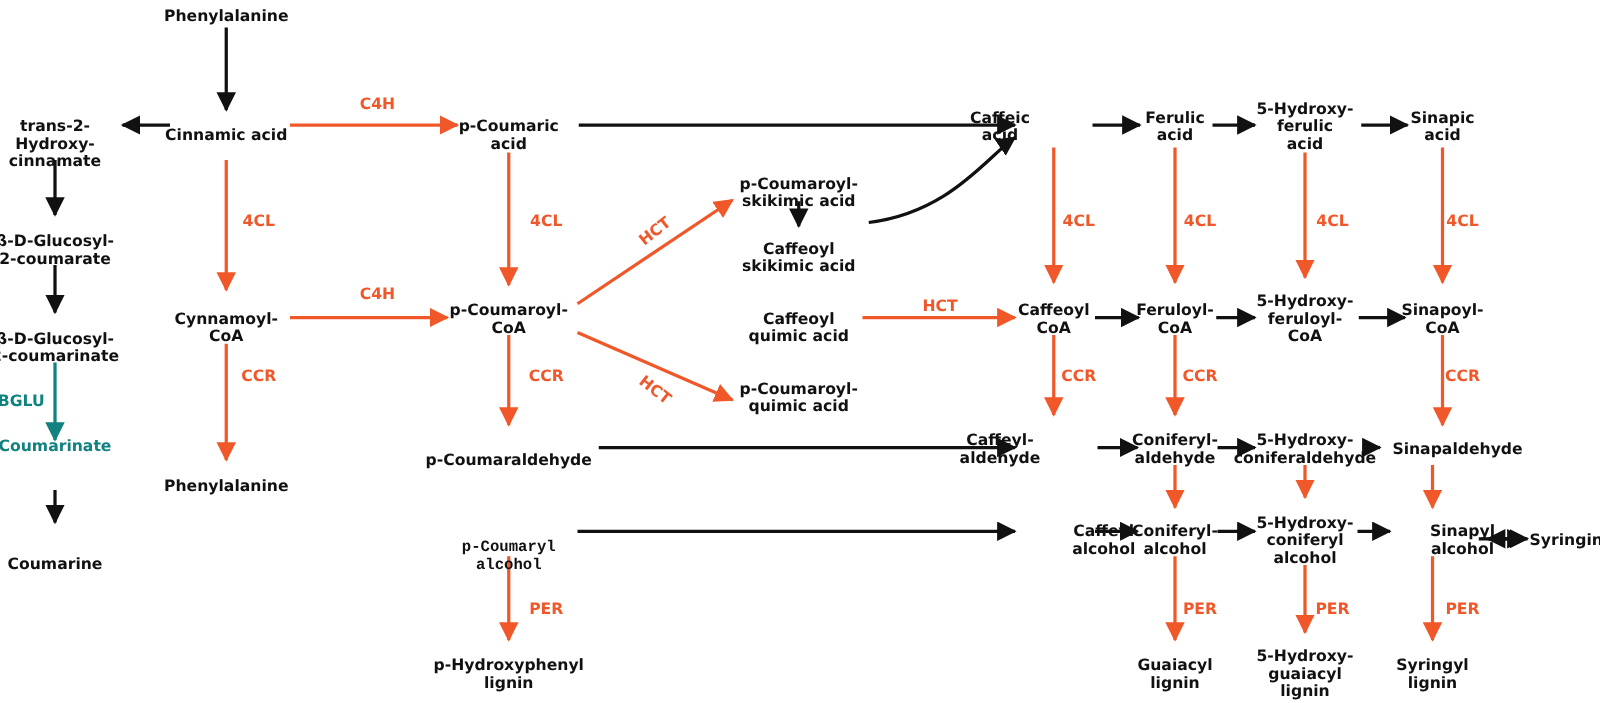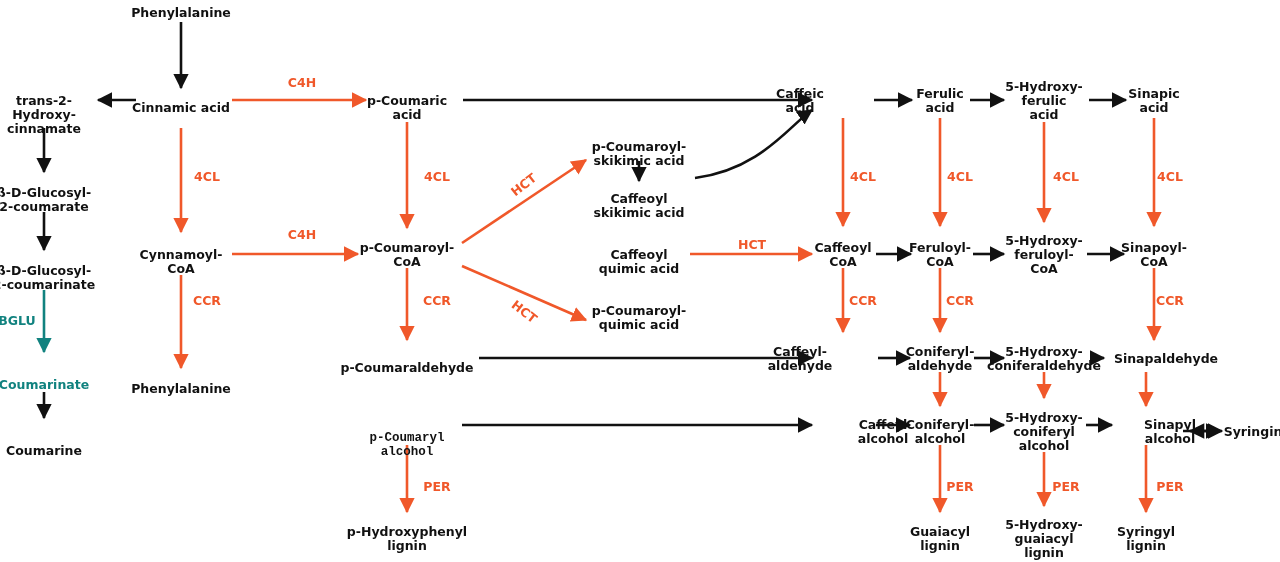--- a/index.html
+++ b/index.html
@@ -110,21 +110,21 @@
       <path d="M1146,445 L1146,512"></path>
     </g>
   </svg>
 
   <div id="nodes-layer">
       <div class="node" style="left: 181px; top: 6px; transform: translateX(-50%);">Phenylalanine</div>
       <div class="node" style="left: 181px; top: 101px; transform: translateX(-50%);">Cinnamic acid</div>
       <div class="node" style="left: 44px; top: 94px; transform: translateX(-50%);">trans-2-<br>Hydroxy-<br>cinnamate</div>
       <div class="node" style="left: 44px; top: 186px; transform: translateX(-50%);">β-D-Glucosyl-<br>2-coumarate</div>
       <div class="node" style="left: 44px; top: 264px; transform: translateX(-50%);">β-D-Glucosyl-<br>2-coumarinate</div>
-      <div class="node teal" style="left: 44px; top: 378px; transform: translateX(-50%); text-align: right;">Coumarinate</div>
+      <div class="node teal" style="left: 44px; top: 350px; transform: translateX(-50%); text-align: right;">Coumarinate</div>
       <div class="node" style="left: 44px; top: 428px; transform: translateX(-50%); margin-top: 16px;">Coumarine</div>
       <div class="node" style="left: 407px; top: 94px; transform: translateX(-50%);">p-Coumaric<br>acid</div>
       <div class="node" style="left: 181px; top: 248px; transform: translateX(-50%);">Cynnamoyl-<br>CoA</div>
       <div class="node" style="left: 181px; top: 382px; transform: translateX(-50%);">Phenylalanine</div>
       <div class="node" style="left: 407px; top: 241px; transform: translateX(-50%);">p-Coumaroyl-<br>CoA</div>
       <div class="node" style="left: 639px; top: 140px; transform: translateX(-50%);">p-Coumaroyl-<br>skikimic acid</div>
       <div class="node" style="left: 639px; top: 192px; transform: translateX(-50%);">Caffeoyl<br>skikimic acid</div>
       <div class="node" style="left: 639px; top: 248px; transform: translateX(-50%);">Caffeoyl<br>quimic acid</div>
       <div class="node" style="left: 639px; top: 304px; transform: translateX(-50%);">p-Coumaroyl-<br>quimic acid</div>
       <div class="node" style="left: 800px; top: 87px; transform: translateX(-50%);">Caffeic<br>acid</div>

